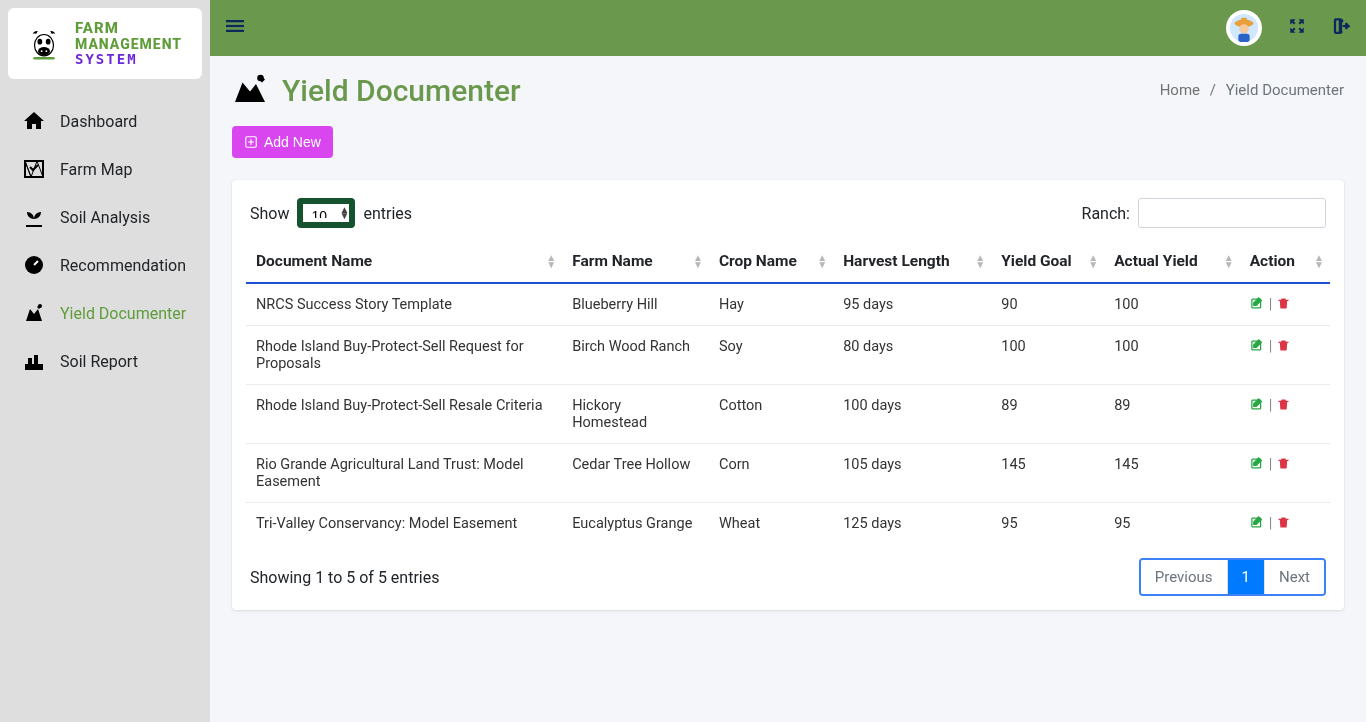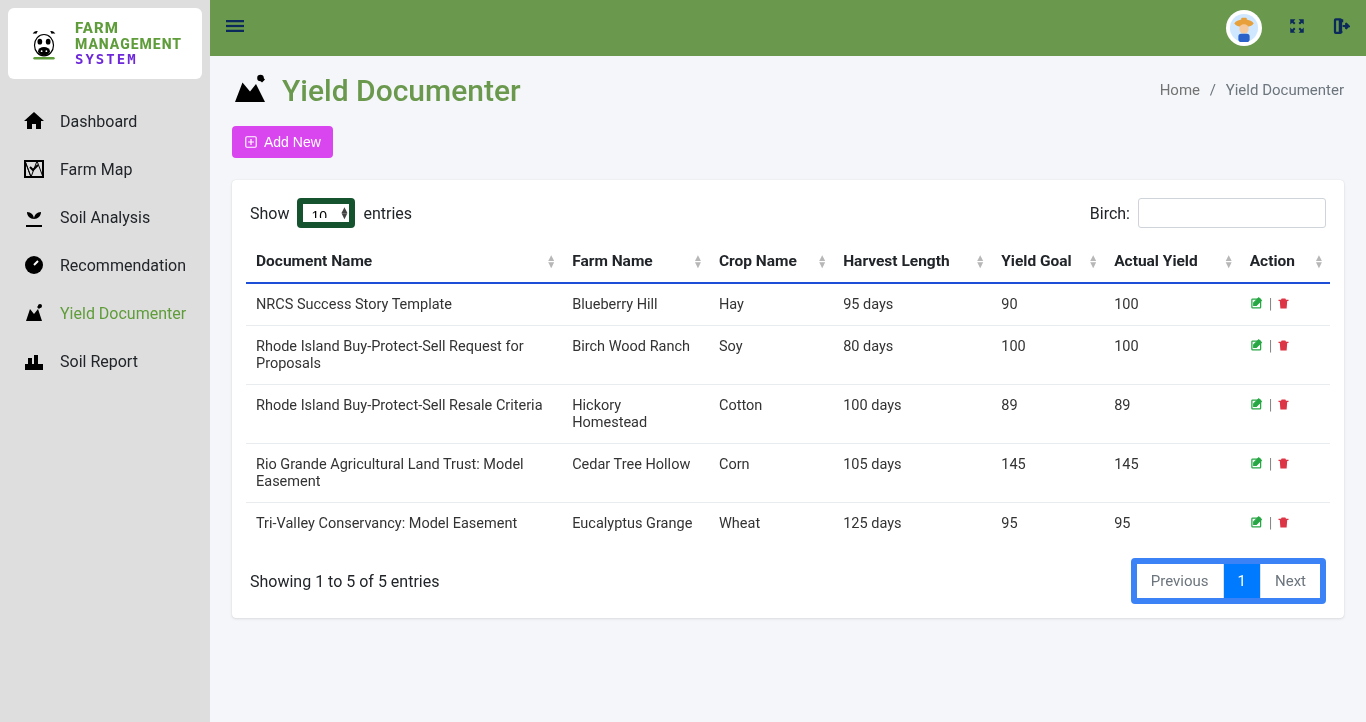--- a/index.html
+++ b/index.html
@@ -60,21 +60,21 @@
 .sort-icons { position: absolute; right: 6px; top: 50%; transform: translateY(-50%); color: #b7b7b7; font-size: 10px; display: flex; flex-direction: column; line-height: 7px; }
 .table tbody td { padding: 12px 10px; border-top: 1px solid #e9ecef; font-size: 14.5px; vertical-align: top; color: #333; }
 .action-cell { white-space: nowrap; }
 .action-cell .edit { color: #28a745; cursor: pointer; }
 .action-cell .pipe { color: #888; margin: 0 4px; }
 .action-cell .del { color: #dc3545; cursor: pointer; }
 .action-cell svg { width: 15px; height: 15px; vertical-align: -2px; }
 
 .dt-bottom { display: flex; align-items: center; margin-top: 14px; padding: 0 4px; }
 .dt-info { font-size: 16px; }
-.pagination { margin-left: auto; display: flex; border: 6px solid #3b82f6; border-radius: 4px; overflow: hidden; }
+.pagination { margin-left: auto; display: flex; border: 2px solid #3b82f6; border-radius: 4px; overflow: hidden; }
 .page-btn { padding: 8px 14px; background: #fff; color: #6c757d; font-size: 15px; border-left: 1px solid #dee2e6; cursor: pointer; }
 .page-btn:first-child { border-left: none; }
 .page-btn.active { background: #007bff; color: #fff; }
 </style>
 </head>
 <body>
 
 <div class="wrapper">
   <aside class="sidebar">
     <div class="brand-link">
@@ -222,21 +222,21 @@
             <span>Show</span>
             <span class="select-wrap">
               <select>
                 <option>10</option>
               </select>
               <span class="select-caret">▲<br>▼</span>
             </span>
             <span>entries</span>
           </div>
           <div class="dt-search">
-            <span>Birch:</span>
+            <span>Ranch:</span>
             <input type="text" style="">
           </div>
         </div>
 
         <table class="table">
           <thead>
             <tr>
               <th style="width:28%"><span>Document Name</span><span class="sort-icons">▲<br>▼</span></th>
               <th style="width:13%"><span>Farm Name</span><span class="sort-icons">▲<br>▼</span></th>
               <th style="width:11%"><span>Crop Name</span><span class="sort-icons">▲<br>▼</span></th>

